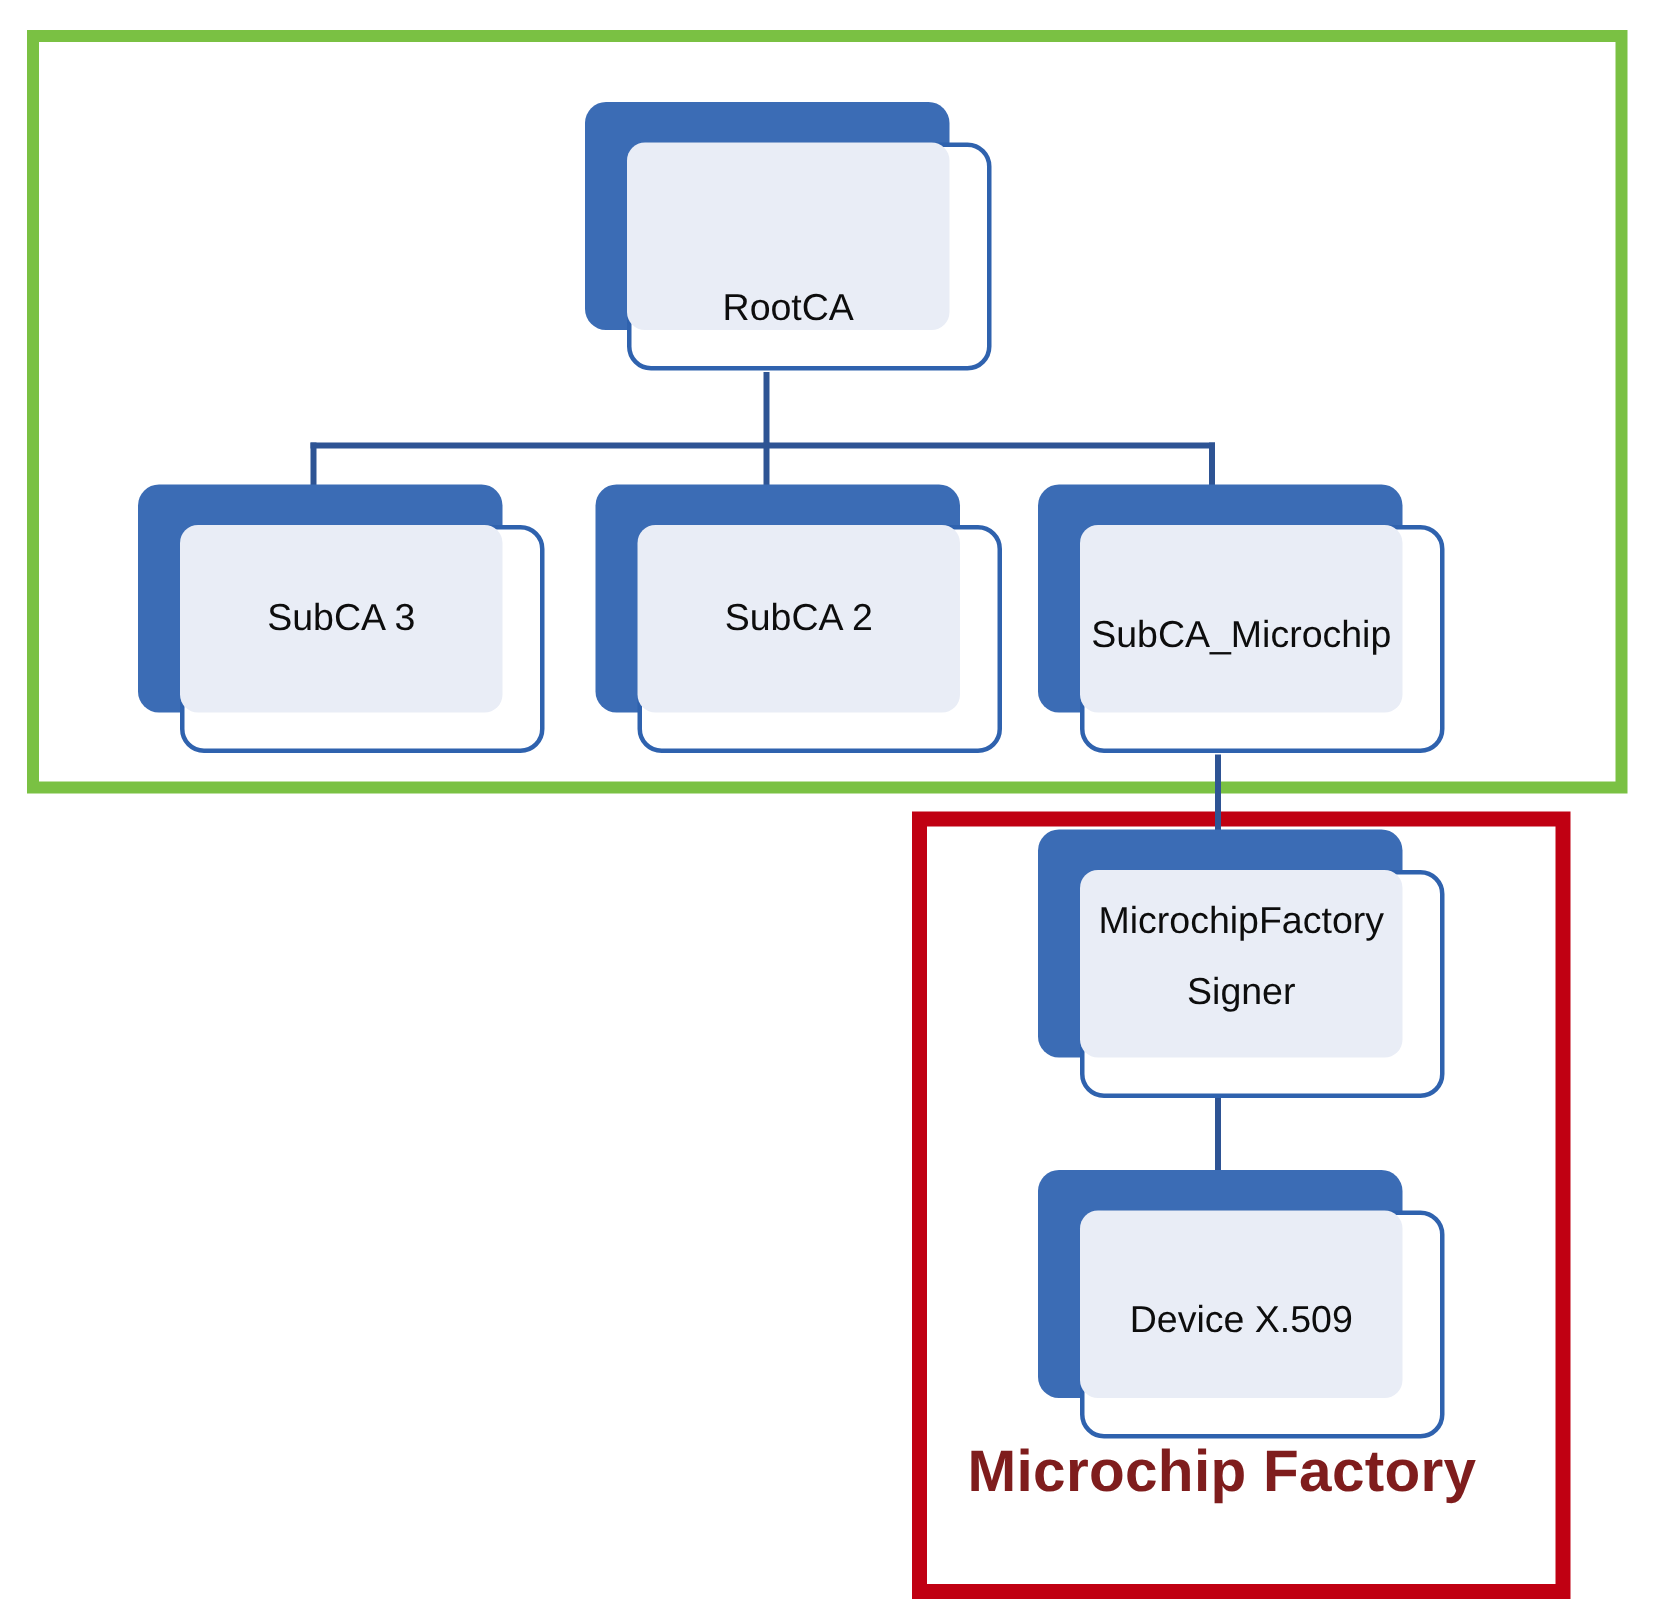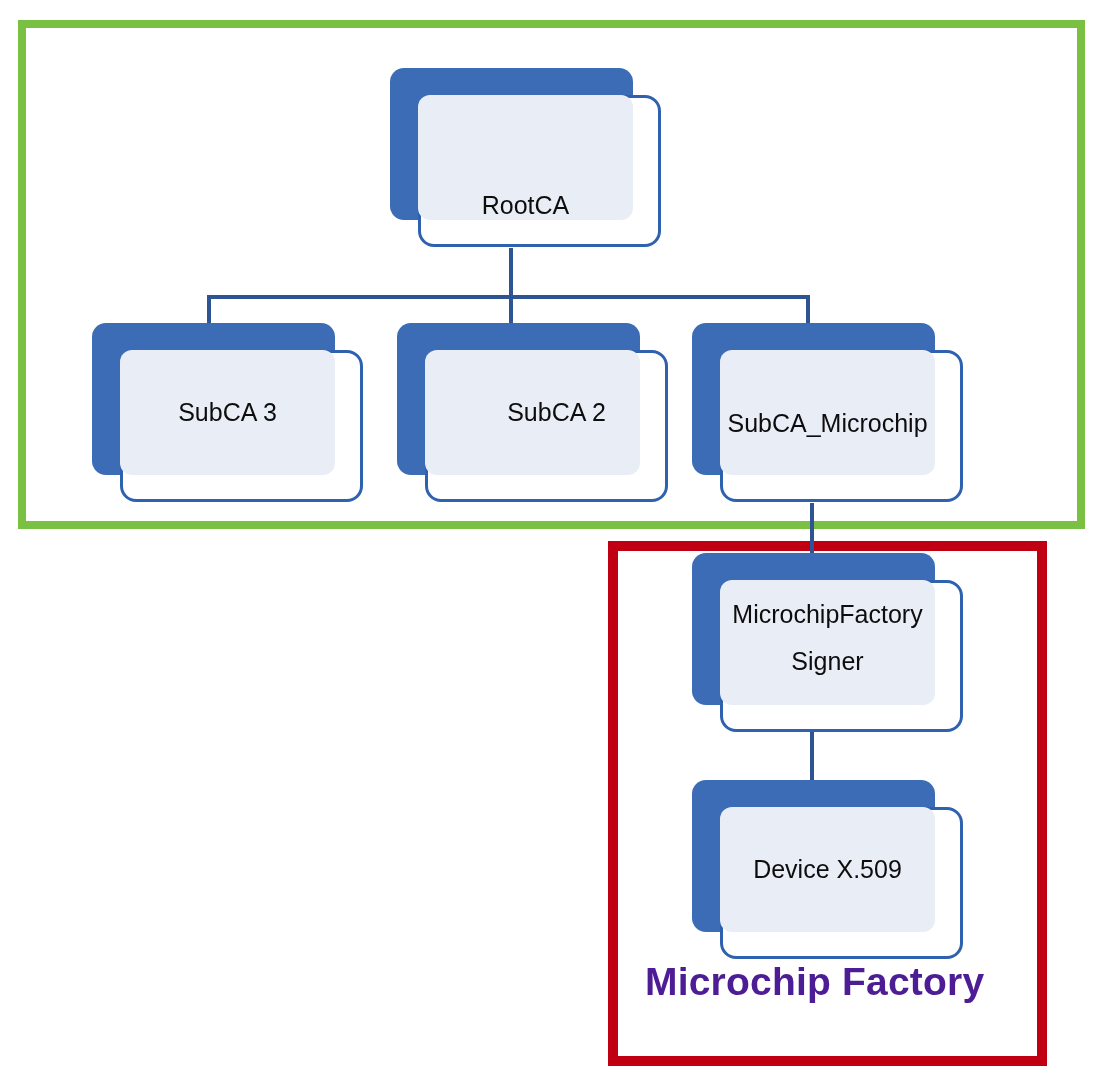--- a/index.html
+++ b/index.html
@@ -52,21 +52,21 @@
     top: 38px;
     font-size: 42px;
     color: #7ac143;
     font-weight: 400;
     letter-spacing: 0.2px;
   }
   #label-factory {
     left: 645px;
     top: 962px;
     font-size: 39px;
-    color: #4c1d95;
+    color: #7f1d1d;
     font-weight: 700;
     letter-spacing: 0.2px;
   }
 
   
   #connectors {
     position: absolute;
     left: 0;
     top: 0;
     width: 1102px;
@@ -121,39 +121,39 @@
   #node-subca1              { left: 92px;  top: 323px; }
   #node-subca1 .node-back   { width: 243px; height: 152px; }
   #node-subca1 .node-front  { left: 28px; top: 27px; width: 243px; height: 152px; }
   #node-subca1 .node-fill   { left: 28px; top: 27px; width: 215px; height: 125px; }
   #node-subca1 .node-text   { left: 28px; top: 27px; width: 215px; height: 125px; }
 
   #node-subca2              { left: 397px; top: 323px; }
   #node-subca2 .node-back   { width: 243px; height: 152px; }
   #node-subca2 .node-front  { left: 28px; top: 27px; width: 243px; height: 152px; }
   #node-subca2 .node-fill   { left: 28px; top: 27px; width: 215px; height: 125px; }
-  #node-subca2 .node-text   { left: 28px; top: 27px; width: 215px; height: 125px; padding-left: 24px; }
+  #node-subca2 .node-text   { left: 28px; top: 27px; width: 215px; height: 125px; }
 
   #node-subcamicrochip             { left: 692px; top: 323px; }
   #node-subcamicrochip .node-back  { width: 243px; height: 152px; }
   #node-subcamicrochip .node-front { left: 28px; top: 27px; width: 243px; height: 152px; }
   #node-subcamicrochip .node-fill  { left: 28px; top: 27px; width: 215px; height: 125px; }
   #node-subcamicrochip .node-text  { left: 20px; top: 27px; width: 231px; height: 146px; text-align: right; }
 
   #node-signer              { left: 692px; top: 553px; }
   #node-signer .node-back   { width: 243px; height: 152px; }
   #node-signer .node-front  { left: 28px; top: 27px; width: 243px; height: 152px; }
   #node-signer .node-fill   { left: 28px; top: 27px; width: 215px; height: 125px; }
   #node-signer .node-text   { left: 28px; top: 22px; width: 215px; height: 125px; }
 
   #node-device              { left: 692px; top: 780px; }
   #node-device .node-back   { width: 243px; height: 152px; }
   #node-device .node-front  { left: 28px; top: 27px; width: 243px; height: 152px; }
   #node-device .node-fill   { left: 28px; top: 27px; width: 215px; height: 125px; }
-  #node-device .node-text   { left: 28px; top: 27px; width: 215px; height: 125px; }
+  #node-device .node-text   { left: 28px; top: 38px; width: 215px; height: 125px; }
 </style>
 </head>
 <body>
 
 <div id="canvas">
 
   <div class="zone" id="zone-oem"></div>
 
   <div class="zone" id="zone-factory"></div>
 

